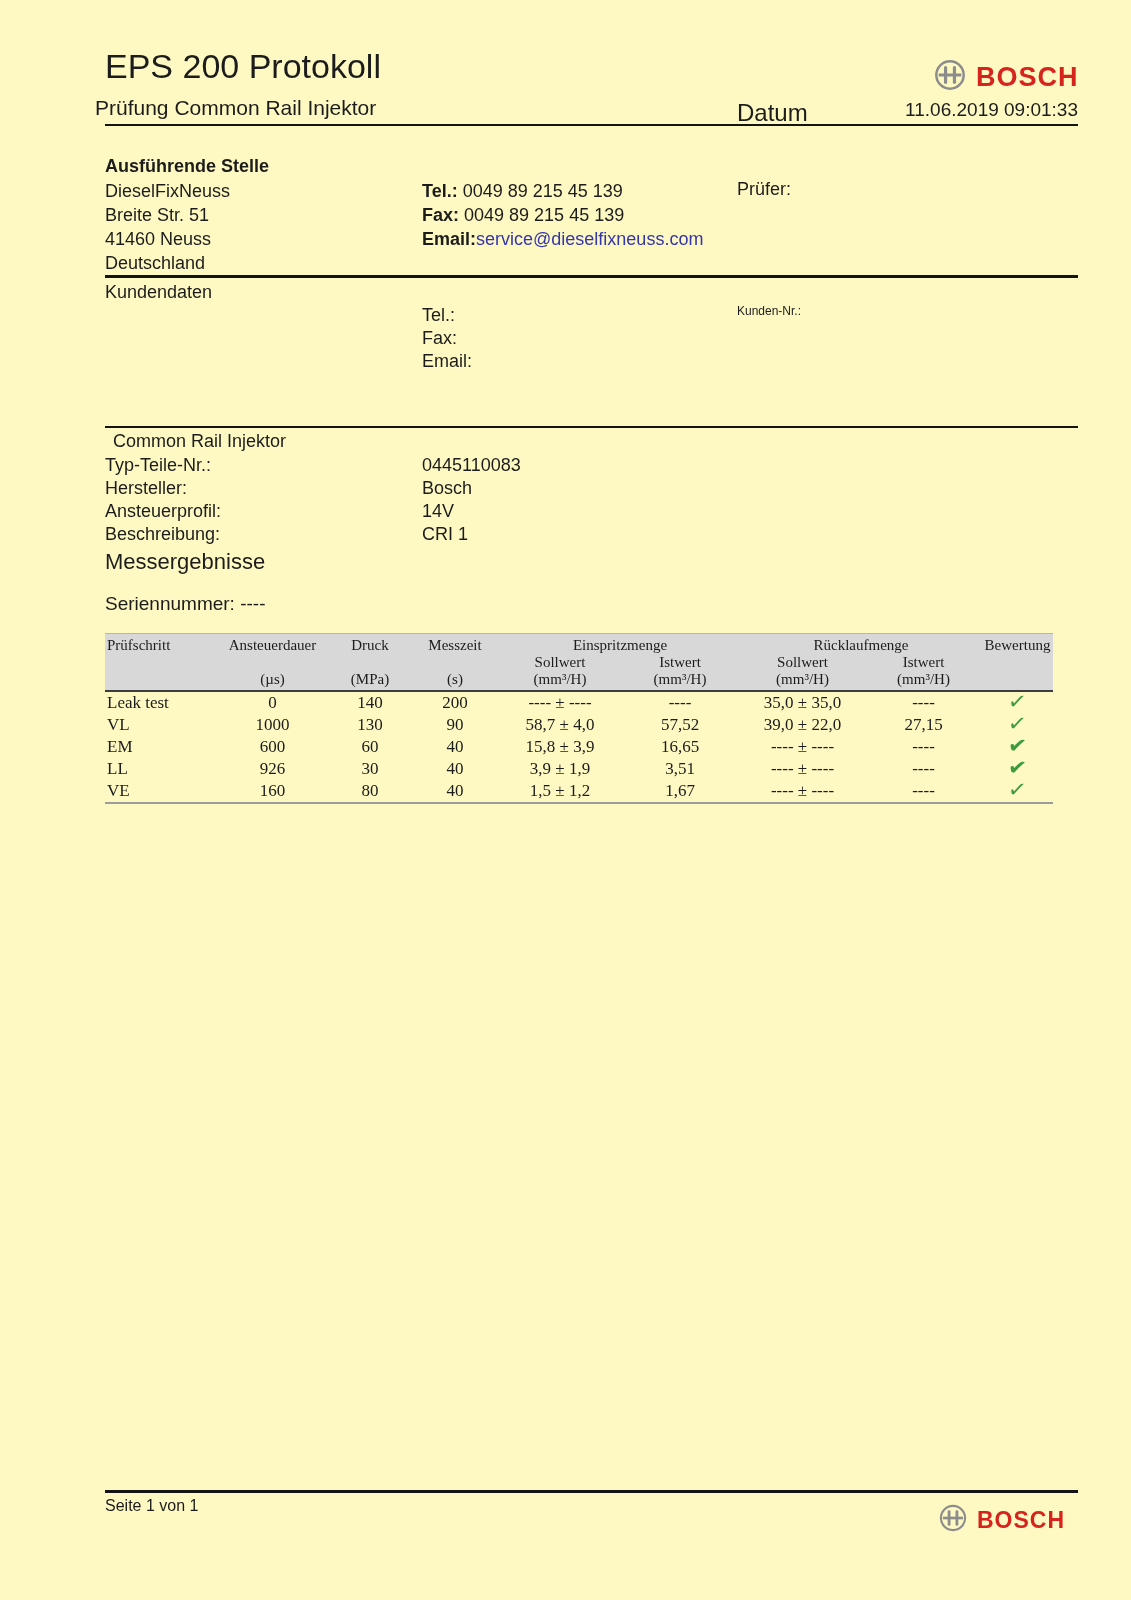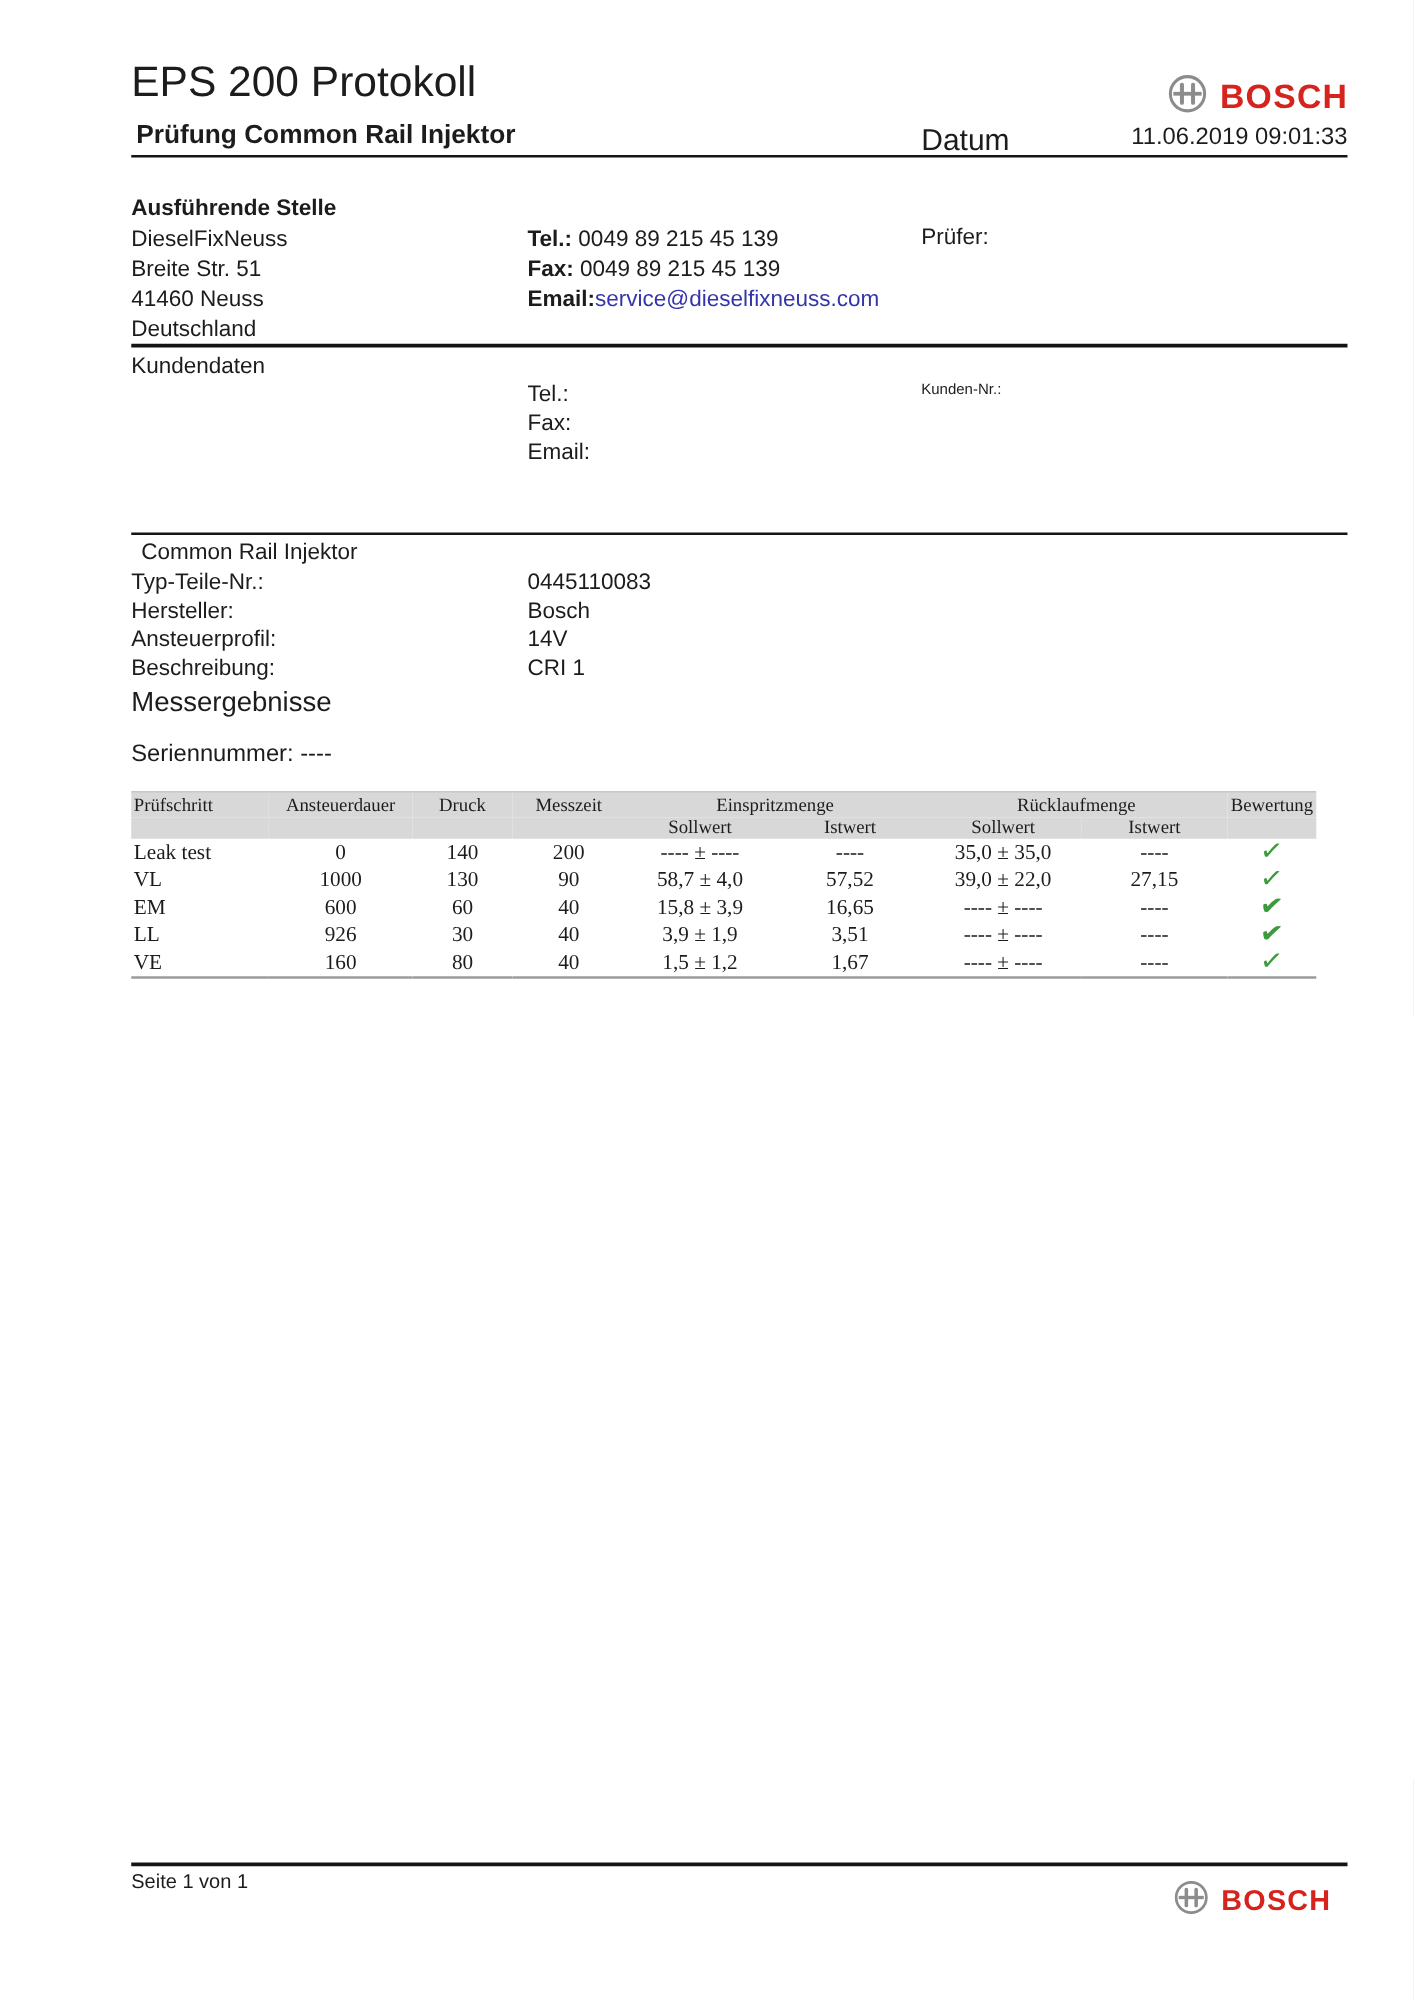--- a/index.html
+++ b/index.html
@@ -1,33 +1,33 @@
 <!DOCTYPE html>
 <html><head>
 <meta charset="utf-8">
 <style>
   * { margin:0; padding:0; box-sizing:border-box; }
   html,body { background:#e8e8e8; }
   .page {
     position:relative;
     width:1131px; height:1600px;
-    background:#ffffff;
+    background:#fef9c3;
     font-family:"Liberation Sans", sans-serif;
     color:#1c1c1c;
     overflow:hidden;
     margin:0 auto;
   }
   .abs { position:absolute; }
 
   
   .title { left:105px; top:46px; font-size:34px; line-height:40px; }
   .bosch-logo { display:flex; align-items:center; gap:9px; }
   .bosch-logo.head { left:933px; top:58px; }
   .bosch-word { color:#d6231e; font-weight:bold; font-size:27px; letter-spacing:1px; }
-  .subtitle { left:109px; top:96px; font-size:21px; font-weight:bold; }
+  .subtitle { left:95px; top:96px; font-size:21px; font-weight:normal; }
   .datum-label { left:737px; top:99px; font-size:24px; }
   .datum-value { left:700px; top:99px; width:378px; text-align:right; font-size:19px; }
 
   .rule { left:105px; background:#141414; }
   .rule1 { top:124px; width:973px; height:2px; }
   .rule2 { top:275px; width:973px; height:3px; }
   .rule3 { top:426px; width:973px; height:2px; }
   .rule-footer { top:1490px; width:973px; height:3px; }
 
   
@@ -174,20 +174,31 @@
           <th></th>
             <th></th>
             <th></th>
             <th></th>
           <th class="ac">Sollwert</th>
           <th class="ac">Istwert</th>
           <th class="ac">Sollwert</th>
           <th class="ac">Istwert</th>
           <th></th>
         </tr>
+        <tr class="r3">
+          <th></th>
+          <th class="ac">(µs)</th>
+          <th class="ac">(MPa)</th>
+          <th class="ac">(s)</th>
+          <th class="ac">(mm³/H)</th>
+          <th class="ac">(mm³/H)</th>
+          <th class="ac">(mm³/H)</th>
+          <th class="ac">(mm³/H)</th>
+          <th></th>
+        </tr>
       </thead>
       <tbody>
         <tr>
           <td class="al">Leak test</td>
           <td>0</td>
           <td>140</td>
           <td>200</td>
           <td>---- ± ----</td>
           <td>----</td>
           <td>35,0 ± 35,0</td>

